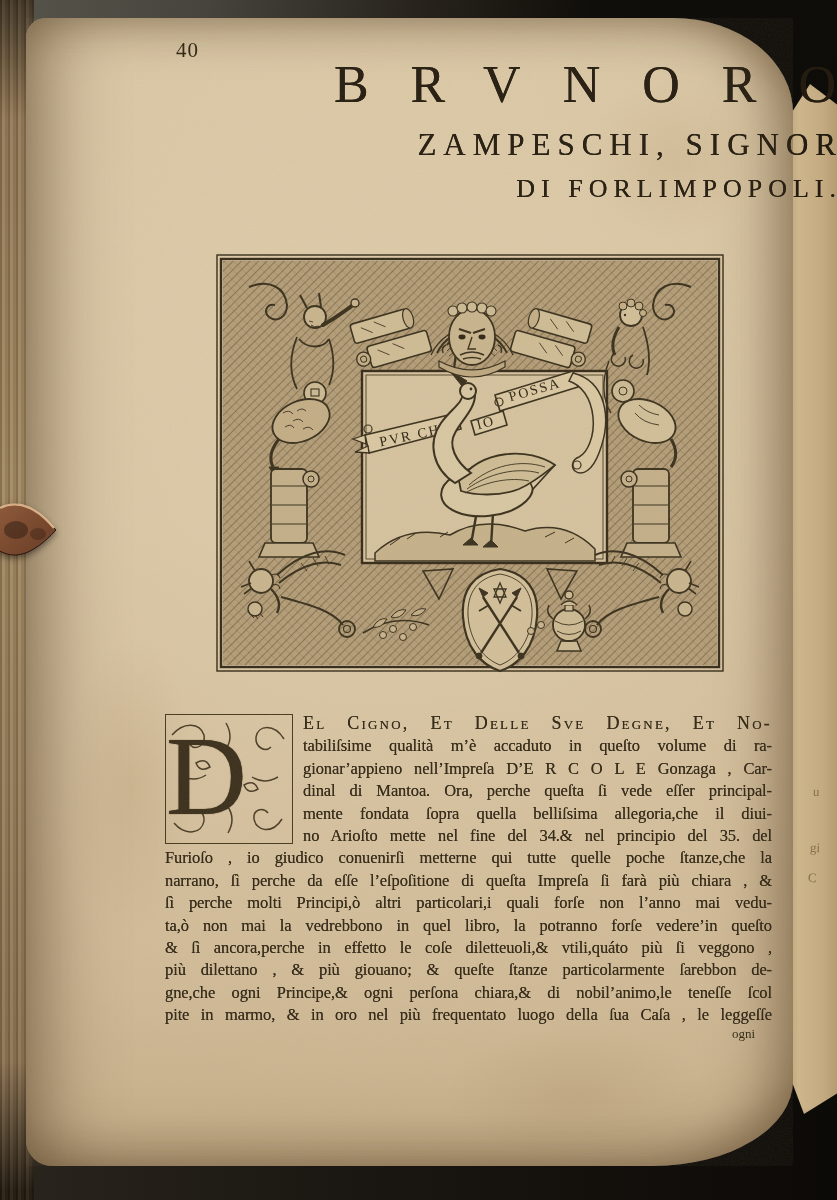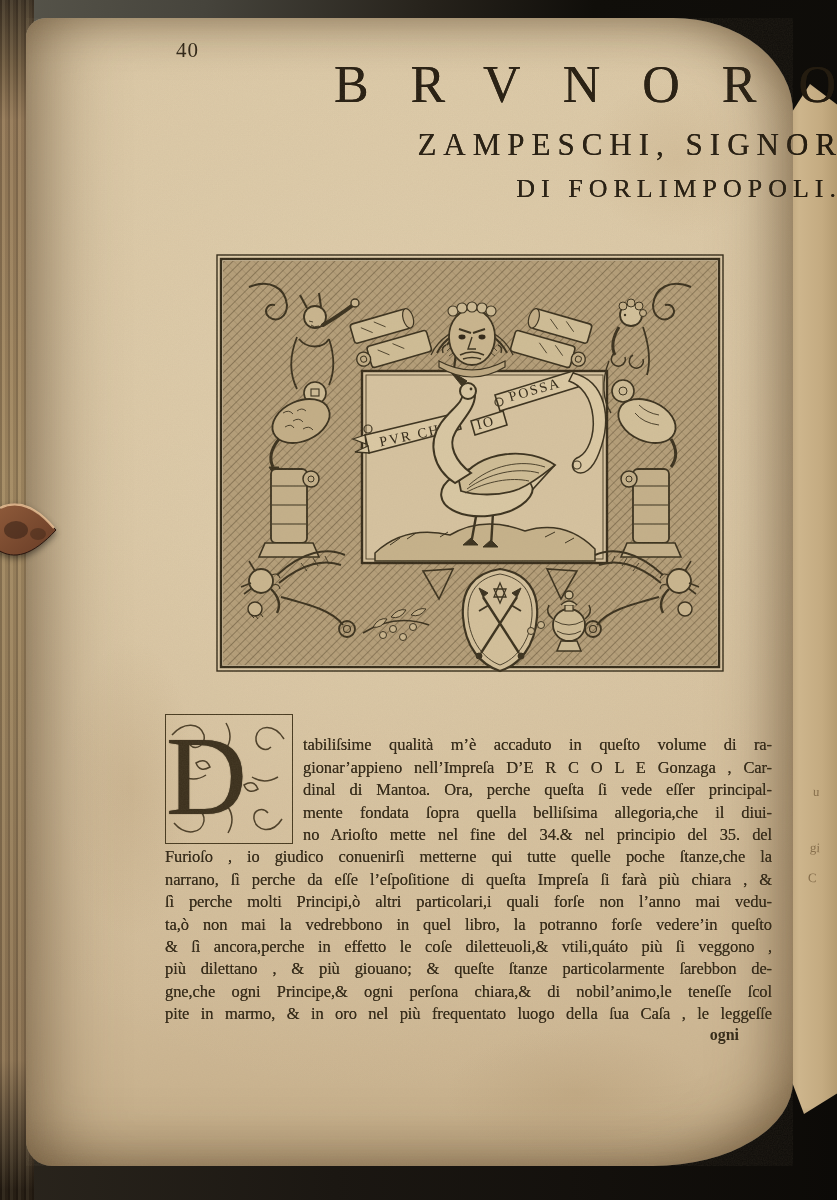--- a/index.html
+++ b/index.html
@@ -44,21 +44,21 @@
   .emblem{position:absolute;left:189px;top:235px;width:510px;height:420px;}
 
   .bodytext{position:absolute;left:139px;top:694px;width:607px;color:#312716;
       font-size:16.5px;line-height:22.4px;letter-spacing:-.1px;word-spacing:-.5px;
       text-align:justify;text-align-last:justify;text-shadow:0 0 .4px rgba(49,39,22,.8);}
   .dropcap{float:left;width:128px;height:130px;margin:2px 10px 0 0;position:relative;
       border:1.5px solid #46391f;box-sizing:border-box;}
   .dropcap .dletter{position:absolute;left:0;top:-4px;width:100%;text-align:center;
       font-size:112px;line-height:130px;color:#3a2f1c;text-shadow:0 0 1px #3a2f1c;}
   .opening{font-variant:small-caps;font-size:18px;letter-spacing:2.2px;}
-  .catchword{position:absolute;top:1008px;right:54px;font-size:16px;color:#312716;font-weight:bold;}
+  .catchword{position:absolute;top:1008px;right:38px;font-size:13px;color:#312716;}
 
   .grain{position:absolute;inset:0;z-index:6;pointer-events:none;opacity:.5;}
   .bookmark{position:absolute;left:-2px;top:494px;z-index:5;filter:drop-shadow(0 3px 3px rgba(0,0,0,.45));}
 </style>
 </head>
 <body>
 
 <div class="scene">
 
   <div class="left-edges"></div>
@@ -322,21 +322,21 @@
             <path d="M118,24 C108,8 92,10 90,22 C89,32 99,38 105,32"></path>
             <path d="M8,108 C20,122 36,118 38,106 C39,96 29,92 24,98"></path>
             <path d="M116,104 C106,120 90,116 88,104 C87,94 97,92 102,98"></path>
             <path d="M60,8 q8,14 0,26 M62,118 q8,-14 0,-26"></path>
             <path d="M14,60 q14,8 26,0 M112,62 q-14,8 -26,0"></path>
             <path d="M30,48 q10,-6 14,4 q-10,6 -14,-4 Z M92,74 q-10,6 -14,-4 q10,-6 14,4 Z"></path>
           </g>
         </svg>
         <div class="dletter">D</div>
       </div>
-      <br>
+      <span class="opening">El Cigno, Et Delle Sve Degne, Et No-</span><br>
       <span>tabiliſsime qualità m’è accaduto in queſto volume di ra-<br>gionar’appieno nell’Impreſa D’E R C O L E Gonzaga , Car-<br>dinal di Mantoa. Ora, perche queſta ſi vede eſſer principal-<br>mente fondata ſopra quella belliſsima allegoria,che il diui-<br>no Arioſto mette nel fine del 34.&amp; nel principio del 35. del<br>Furioſo , io giudico conuenirſi metterne qui tutte quelle poche ſtanze,che la<br>narrano, ſì perche da eſſe l’eſpoſitione di queſta Impreſa ſi farà più chiara , &amp;<br>ſì perche molti Principi,ò altri particolari,i quali forſe non l’anno mai vedu-<br>ta,ò non mai la vedrebbono in quel libro, la potranno forſe vedere’in queſto<br>&amp; ſì ancora,perche in effetto le coſe diletteuoli,&amp; vtili,quáto più ſi veggono ,<br>più dilettano , &amp; più giouano; &amp; queſte ſtanze particolarmente ſarebbon de-<br>gne,che ogni Principe,&amp; ogni perſona chiara,&amp; di nobil’animo,le teneſſe ſcol<br>pite in marmo, &amp; in oro nel più frequentato luogo della ſua Caſa , le leggeſſe</span>
     </div>
 
     <div class="catchword">ogni</div>
 
     <svg class="grain" width="767" height="1148">
       <filter id="paperGrain">
         <feTurbulence type="fractalNoise" baseFrequency="0.8" numOctaves="2" seed="7"></feTurbulence>
         <feColorMatrix type="matrix" values="0 0 0 0 0.42  0 0 0 0 0.33  0 0 0 0 0.21  0 0 0 0.22 0"></feColorMatrix>
       </filter>

